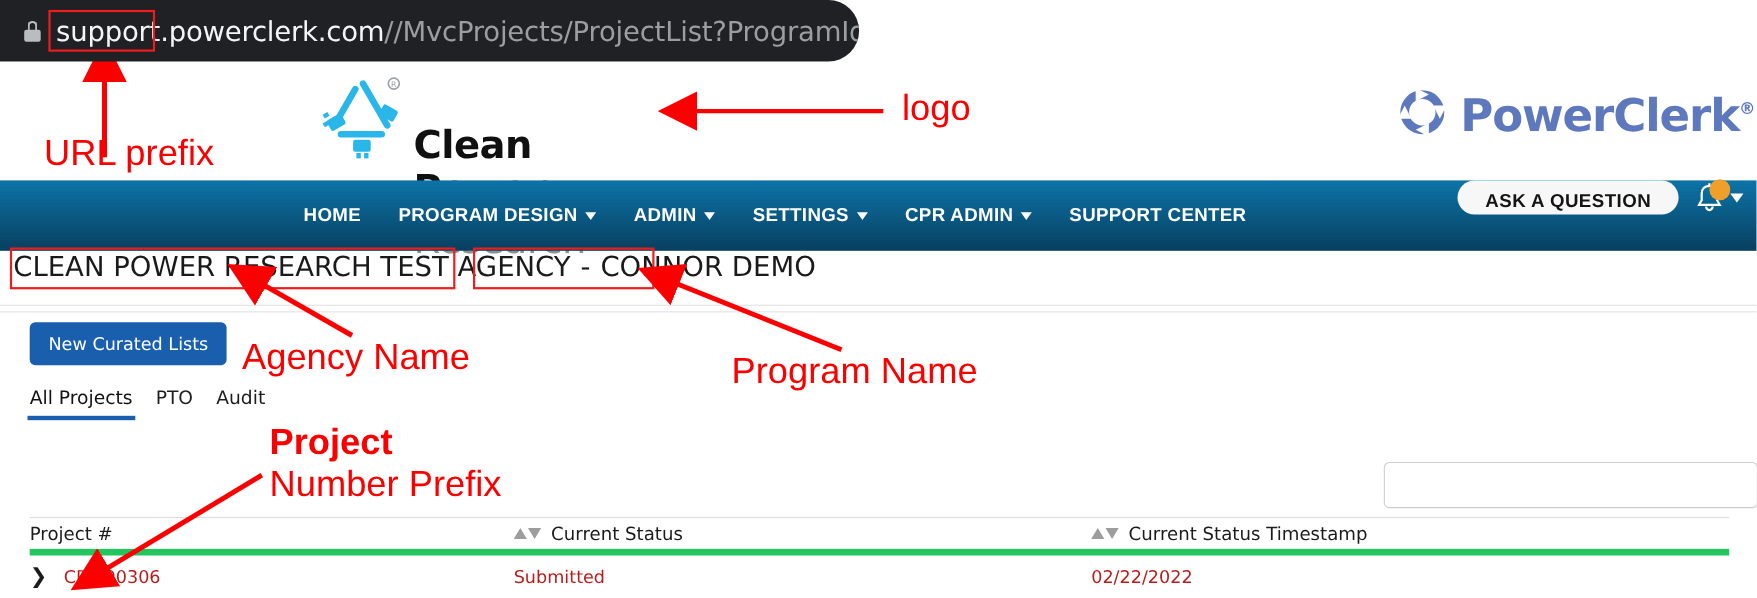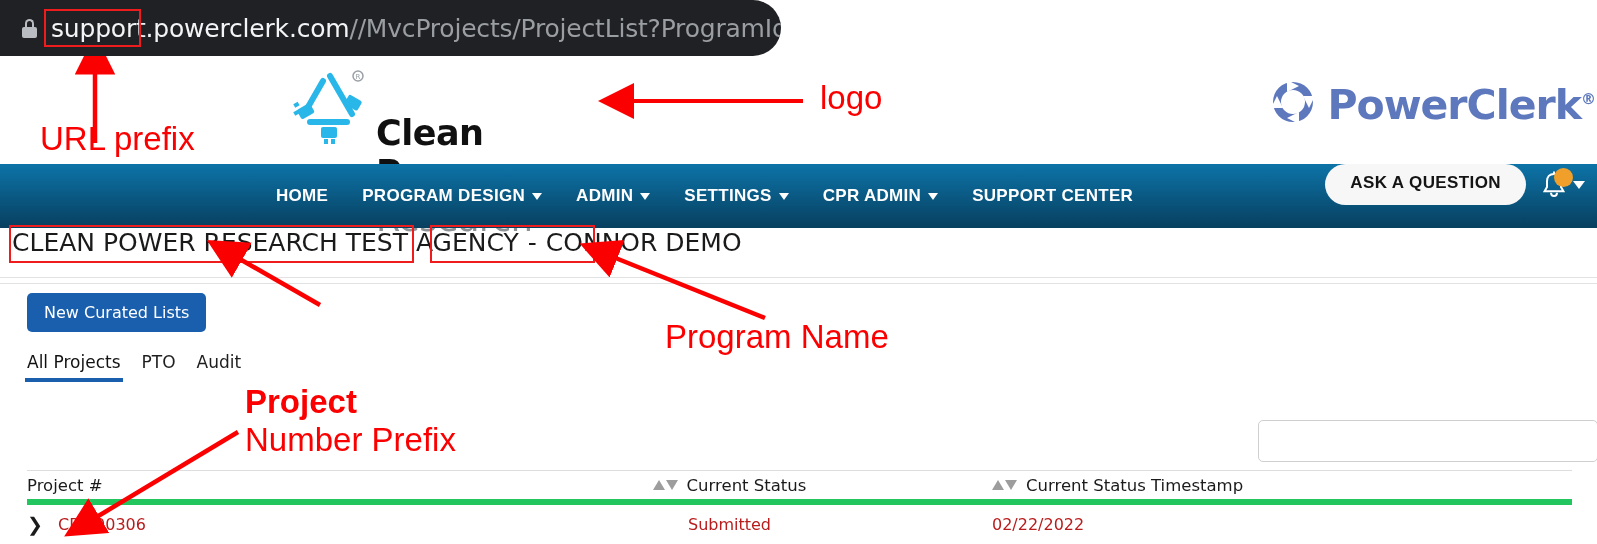--- a/index.html
+++ b/index.html
@@ -64,21 +64,21 @@
     font-family: "Liberation Sans", sans-serif;
     white-space: nowrap;
   }
   .caret {
     width: 0; height: 0; border-left: 5.5px solid transparent;
     border-right: 5.5px solid transparent; border-top: 7px solid #ffffff;
   }
   .nav-right { position: absolute; right: 12px; display: flex; align-items: center; gap: 14px; }
   .ask-btn {
     background: #f7f7f7; color: #141414; border-radius: 22px;
-    padding: 9px 25px 12px; font-size: 17px; font-weight: bold;
+    padding: 9px 25px 2px; font-size: 17px; font-weight: bold;
     letter-spacing: 0.4px; cursor: pointer; white-space: nowrap;
     font-family: "Liberation Sans", sans-serif;
   }
   .bell-wrap { position: relative; display: flex; align-items: center; gap: 5px; cursor: pointer; }
   .bell-badge {
     position: absolute; left: 14px; top: -2px; width: 19px; height: 19px;
     border-radius: 50%; background: #f0a02a;
   }
   .caret-white { width: 0; height: 0; border-left: 6px solid transparent; border-right: 6px solid transparent; border-top: 8px solid #fff; }
 
@@ -126,21 +126,21 @@
   }
 
   
   .table { position: absolute; left: 27px; top: 470px; width: 1545px; }
   .table-head {
     display: flex; align-items: center; height: 35px;
     border-bottom: 6px solid #22c55e; border-top: 1px solid #dddddd;
   }
   .table-row { display: flex; align-items: center; height: 39px; }
   .col-proj { width: 440px; display: flex; align-items: center; }
-  .col-status { width: 525px; display: flex; align-items: center; justify-content: center; }
+  .col-status { width: 525px; display: flex; align-items: center; }
   .col-ts { width: 560px; display: flex; align-items: center; }
   .th-text { font-size: 16.5px; color: #1b1b1b; font-family: "DejaVu Sans", sans-serif; white-space: nowrap; }
   .td-text { font-size: 16px; color: #b91c1c; font-family: "DejaVu Sans", sans-serif; white-space: nowrap; }
   .sort-icon { display: inline-flex; gap: 1px; margin-right: 9px; align-items: center; }
   .sort-up { width: 0; height: 0; border-left: 6px solid transparent; border-right: 6px solid transparent; border-bottom: 10px solid #9d9d9d; }
   .sort-down { width: 0; height: 0; border-left: 6px solid transparent; border-right: 6px solid transparent; border-top: 10px solid #9d9d9d; }
   .row-chevron {
     width: 18px; margin-right: 13px; font-size: 19px; font-weight: bold;
     color: #1b1b1b; line-height: 1; cursor: pointer;
     font-family: "DejaVu Sans", sans-serif;
@@ -325,17 +325,18 @@
 
     <path d="M320,305 L238,258" stroke="#fb0000" stroke-width="4.5" fill="none" marker-end="url(#ah)"></path>
 
     <path d="M765,318 L613,257" stroke="#fb0000" stroke-width="4.5" fill="none" marker-end="url(#ah)"></path>
 
     <path d="M238,432 L95,518" stroke="#fb0000" stroke-width="4.5" fill="none" marker-end="url(#ah)"></path>
   </svg>
 
   <div class="anno" style="left:40px; top:120px;">URL prefix</div>
   <div class="anno" style="left:820px; top:79px;">logo</div>
+  <div class="anno" style="left:220px; top:305px;">Agency Name</div>
   <div class="anno" style="left:665px; top:318px;">Program Name</div>
   <div class="anno" style="left:245px; top:383px;font-weight:bold;">Project</div>
   <div class="anno" style="left:245px; top:421px;">Number Prefix</div>
 
 </div>
 
 </body></html>

